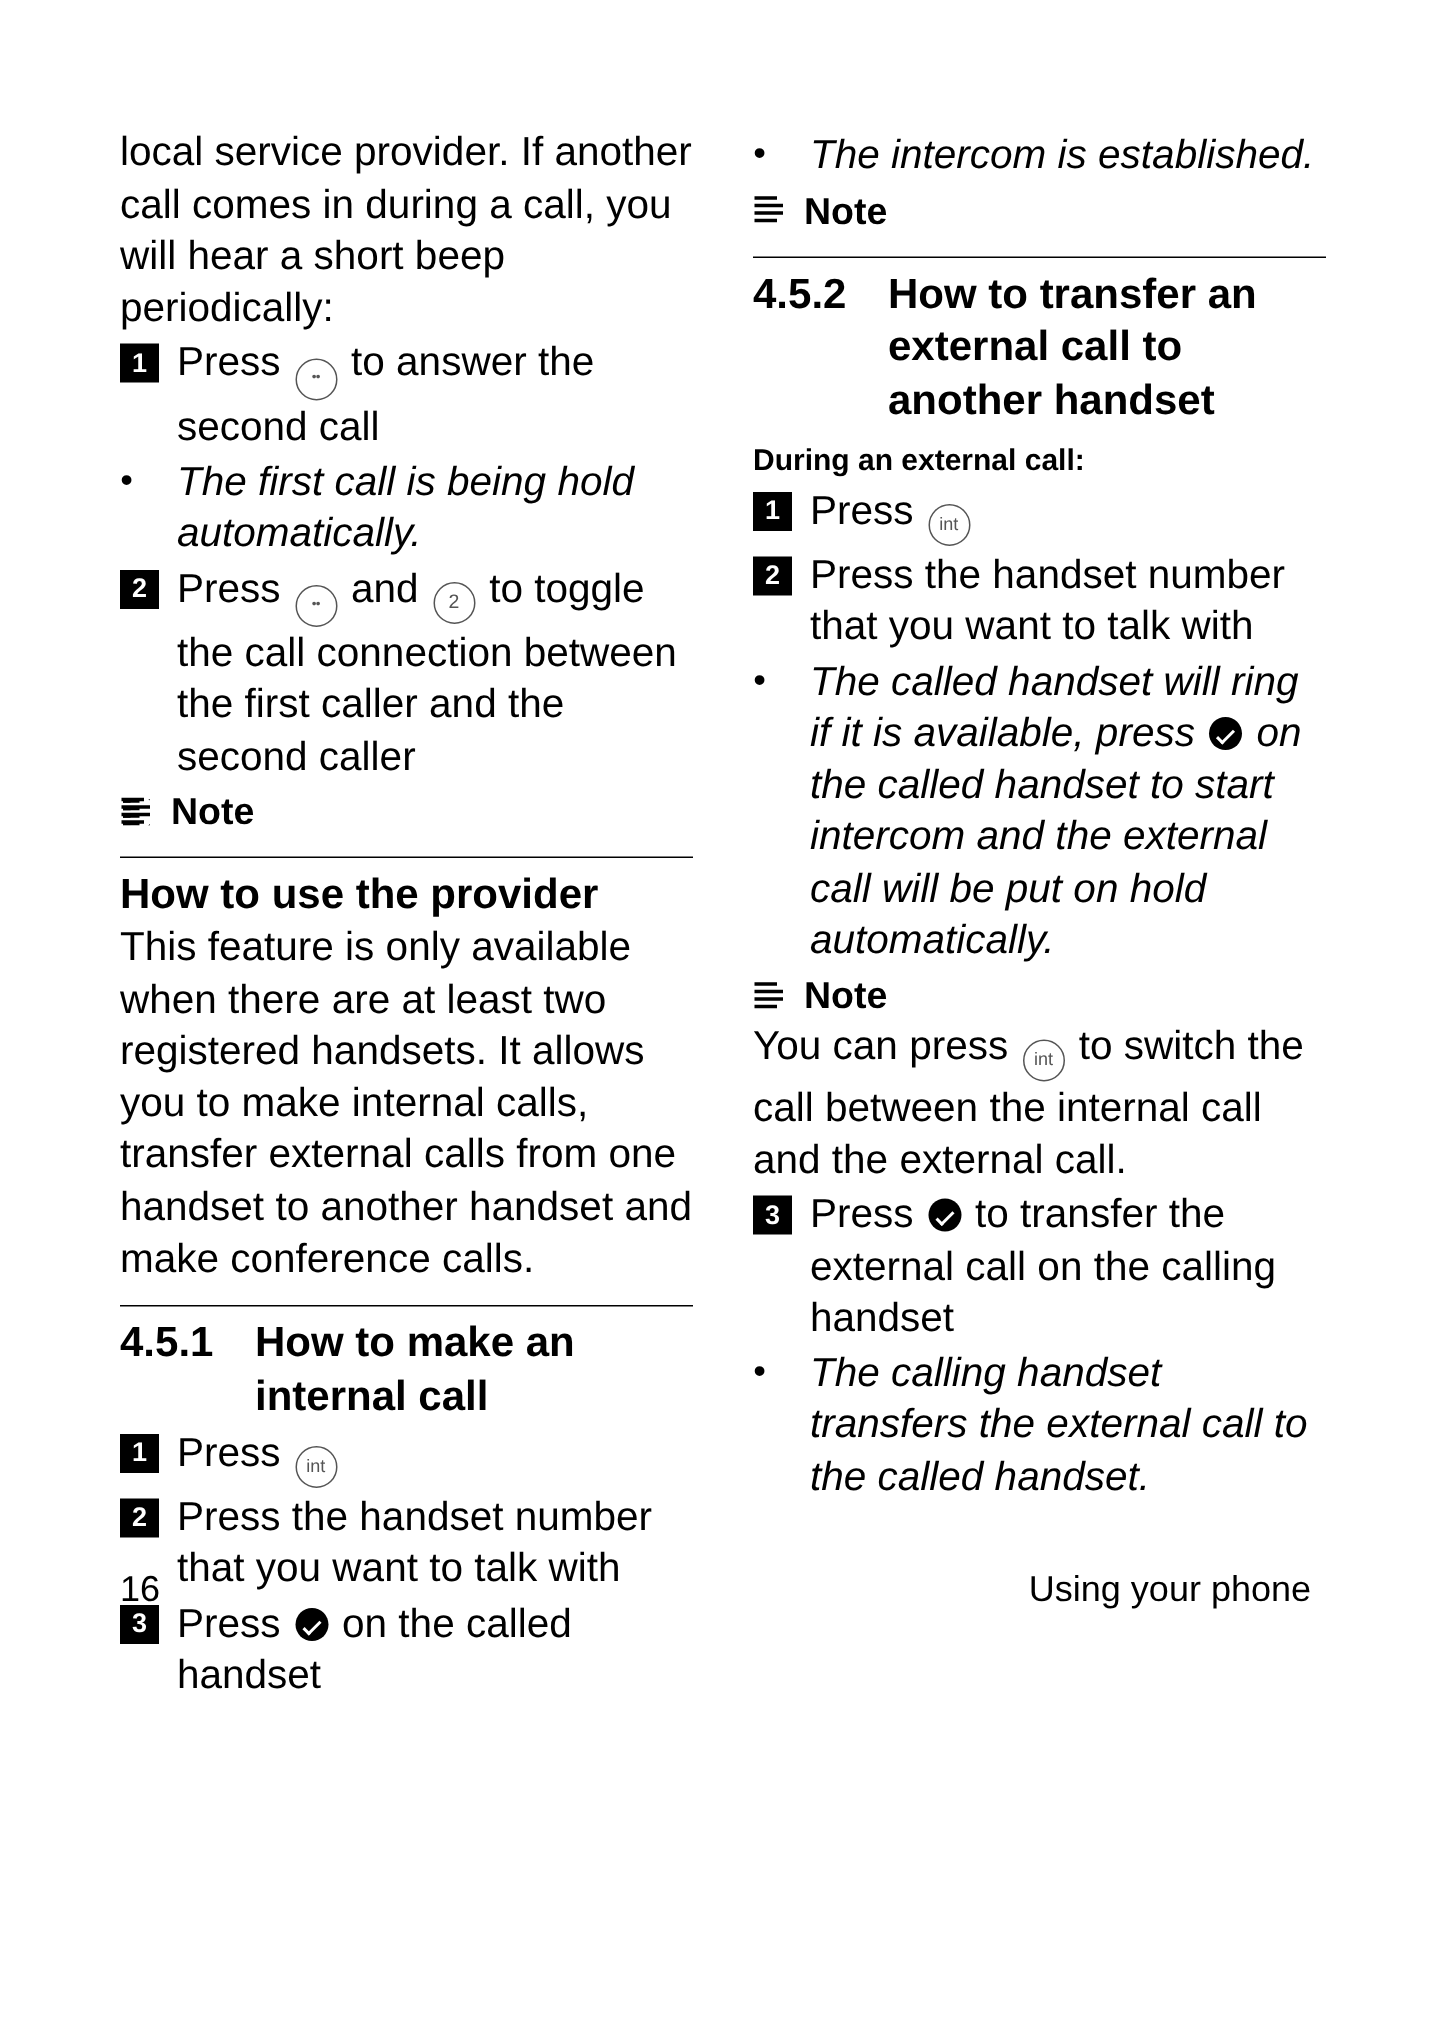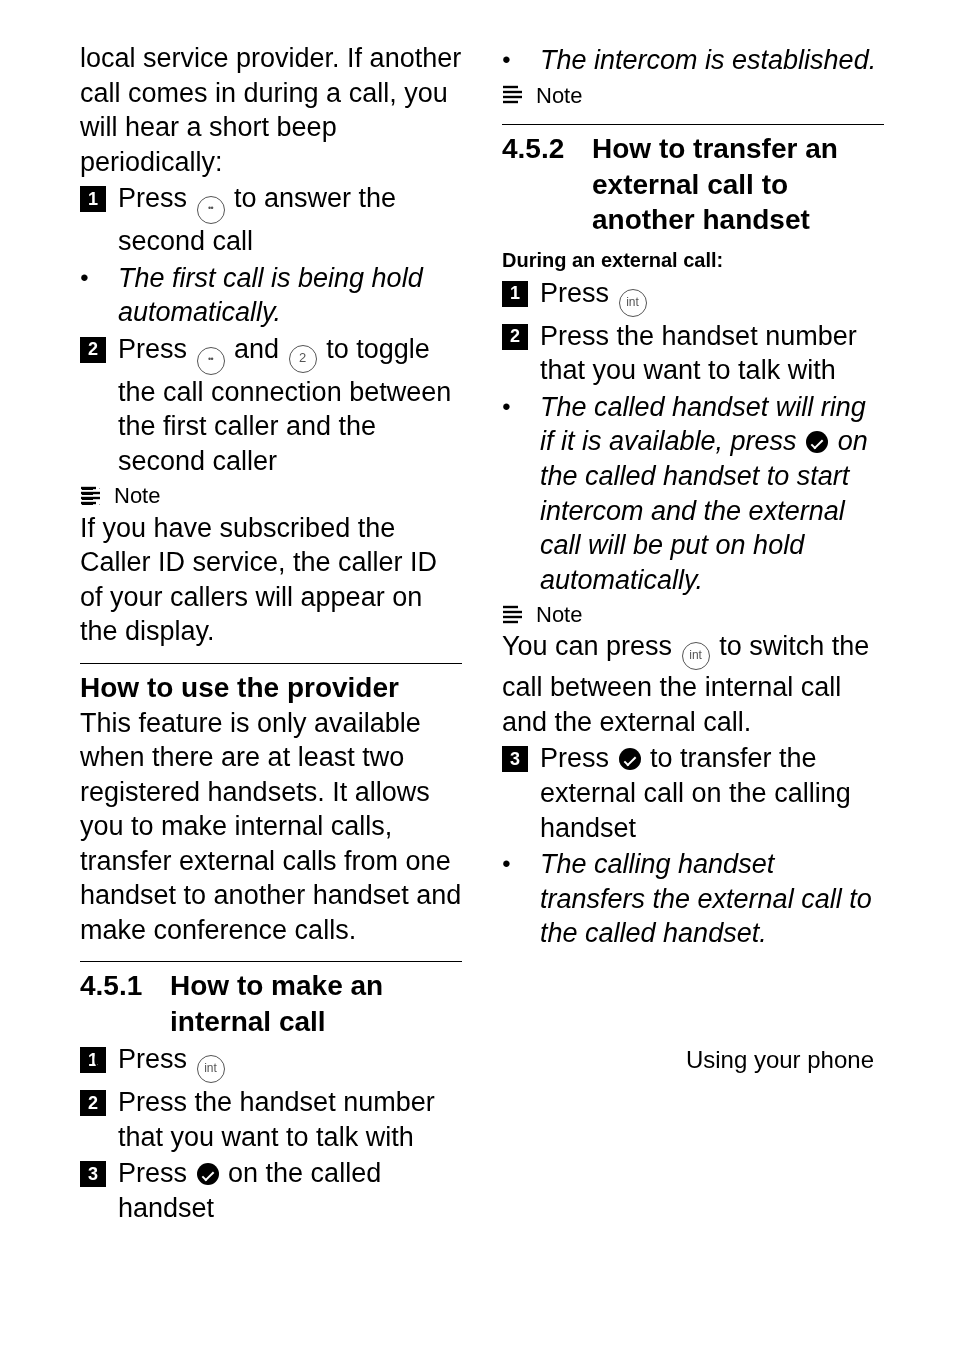--- a/index.html
+++ b/index.html
@@ -9,21 +9,21 @@
     width: 954px;
     height: 1350px;
     font-family: "Gill Sans", "Gill Sans MT", "Trebuchet MS", Arial, sans-serif;
     color: #000;
     background: #fff;
   }
   .page {
     box-sizing: border-box;
     width: 954px;
     height: 1124px;
-    padding: 41px 70px 50px 80px;
+    padding: 84px 70px 50px 80px;
     position: relative;
   }
   .cols {
     display: flex;
     gap: 40px;
   }
   .col {
     flex: 1 1 0;
     font-size: 27px;
     line-height: 1.28;
@@ -78,22 +78,22 @@
     align-items: center;
     margin-top: 4px;
   }
   .note-icon {
     width: 26px;
     height: 21px;
     margin-right: 8px;
     flex: 0 0 26px;
   }
   .note-label {
-    font-weight: normal;
-    font-size: 22px;
+    font-weight: bold;
+    font-size: 25px;
   }
   .sec-head {
     display: flex;
     font-weight: bold;
     font-size: 28px;
     margin-top: 0;
   }
   .sec-num {
     width: 90px;
     flex: 0 0 90px;
@@ -194,21 +194,20 @@
           <path d="M1 2.5 h13 a8 8 0 0 1 0 16 h-13" fill="none"></path>
           <g stroke="#000" stroke-width="2.4">
             <line x1="1" y1="2" x2="16" y2="2"></line>
             <line x1="1" y1="7" x2="20" y2="7"></line>
             <line x1="1" y1="12" x2="20" y2="12"></line>
             <line x1="1" y1="17" x2="16" y2="17"></line>
           </g>
         </svg>
         <span class="note-label">Note</span>
       </div>
-      <div>If you have subscribed the Caller ID service, the caller ID of your callers will appear on the display.</div>
 
       <hr class="hr">
 
       <div class="sec-head">
         <span class="sec-title">How to use the provider</span>
       </div>
       <div>This feature is only available when there are at least two registered handsets.  It allows you to make internal calls, transfer external calls from one handset to another handset and make conference calls.</div>
 
       <hr class="hr">
 

